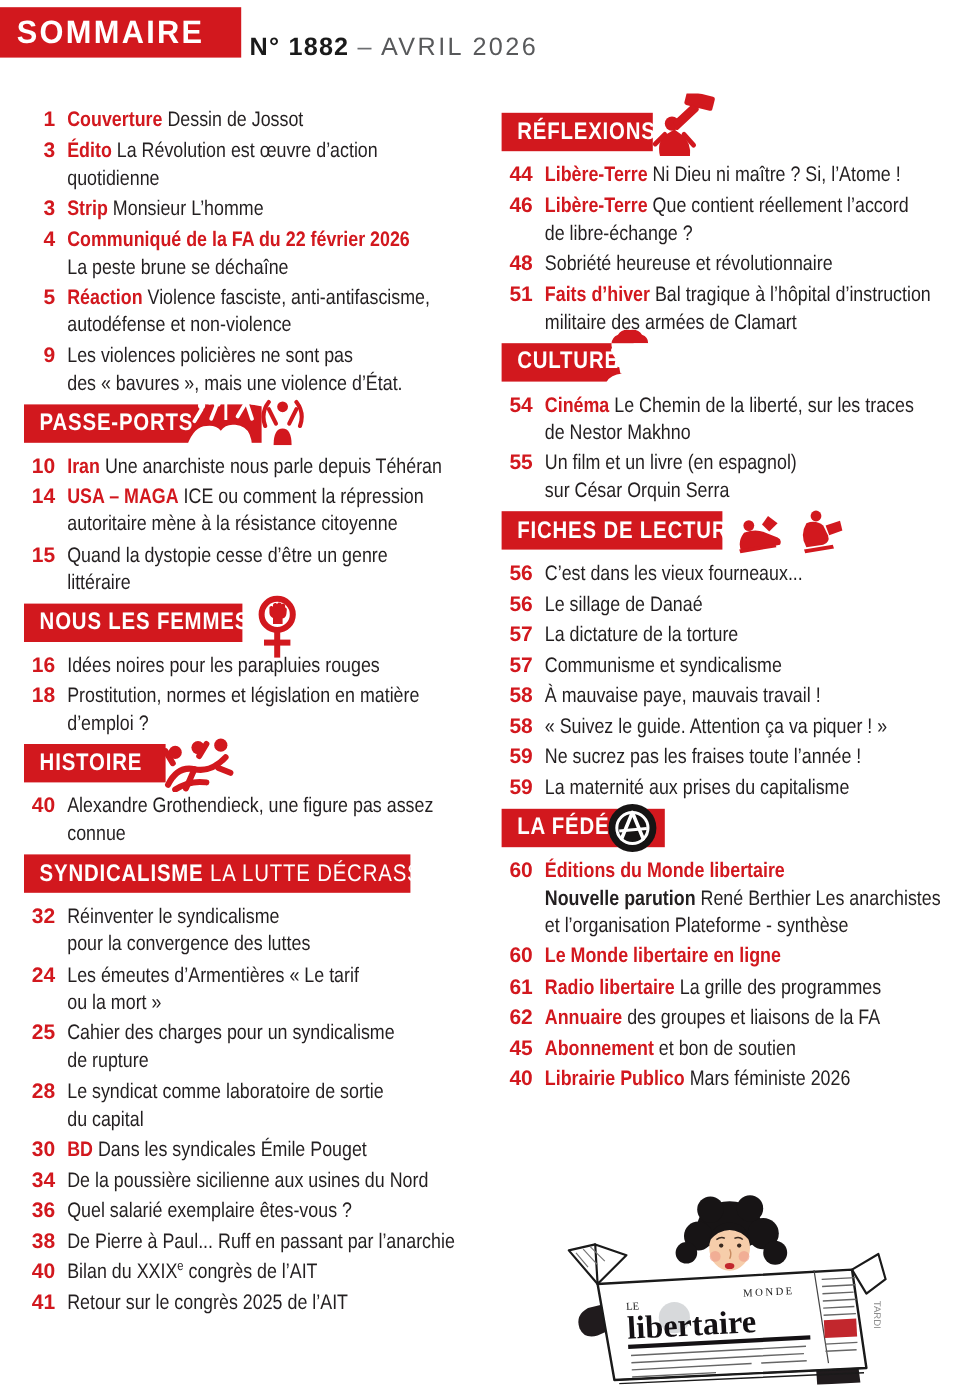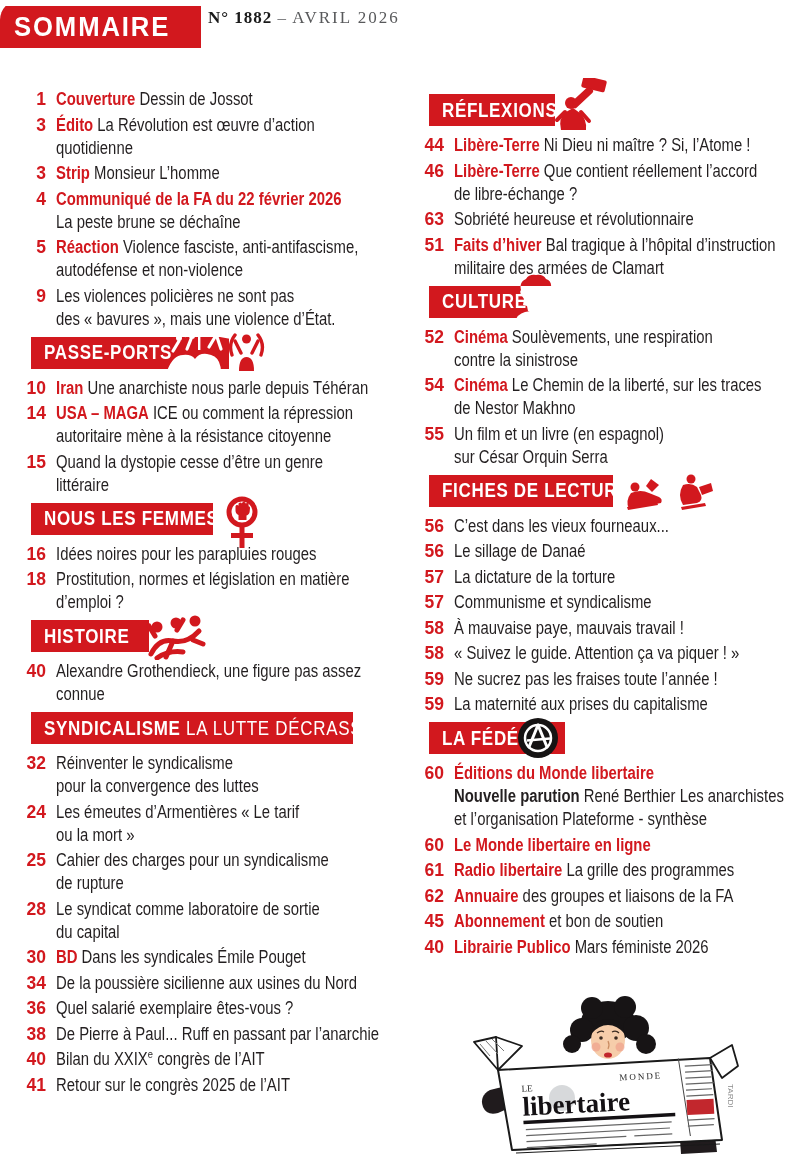--- a/index.html
+++ b/index.html
@@ -1,40 +1,40 @@
 <!DOCTYPE html>
 <html><head>
 <meta charset="utf-8">
 <style>
   :root{
     --red:#d2181e;
     --ink:#231f20;
   }
   html,body{margin:0;padding:0;background:#fff;}
   #page{position:relative;width:798px;height:1158px;background:#fff;overflow:hidden;
-        font-family:"Liberation Sans","DejaVu Sans",sans-serif;color:var(--ink);border-radius:20px;}
+        font-family:"Liberation Sans","DejaVu Sans",sans-serif;color:var(--ink);}
 
   
   .page-header-bar{position:absolute;left:0;top:6px;height:42px;background:var(--red);
     display:flex;align-items:center;padding:0 22px 0 14px;}
   .page-title{color:#fff;font-weight:700;font-size:27px;letter-spacing:2px;
     transform:scaleX(.95);transform-origin:left center;white-space:nowrap;}
-  .issue-line{position:absolute;left:208px;top:8px;font-size:17px;letter-spacing:1px;white-space:nowrap;font-family:Liberation Serif, serif;}
+  .issue-line{position:absolute;left:208px;top:28px;font-size:21px;letter-spacing:1px;white-space:nowrap;}
   .issue-number{font-weight:700;color:#1a1a1a;}
   .issue-sep{color:#6d6e71;font-weight:400;}
   .issue-date{color:#58595b;font-weight:400;letter-spacing:2px;}
 
   
   .col{position:absolute;top:88px;}
   .col-left{left:20px;width:398px;}
   .col-right{left:418px;width:380px;}
 
   
   .bar{position:relative;background:var(--red);height:32px;display:flex;align-items:center;
-    padding:0 12px 0 13px;margin:6px 0 8px 11px;box-sizing:border-box;}
+    padding:0 12px 0 13px;margin:6px 0 8px 0;box-sizing:border-box;}
   .bar-text{color:#fff;font-size:20px;font-weight:700;letter-spacing:.8px;white-space:pre;
     transform:scaleX(.85);transform-origin:left center;}
   .bar-suffix{font-weight:400;}
   #bar-terrains-de-luttes{width:226px}
   #bar-passe-ports{width:198px}
   #bar-nous-les-femmes{width:182px}
   #bar-histoire{width:118px}
   #bar-syndicalisme{width:322px}
   #bar-reflexions{width:126px}
   #bar-cultures{width:110px}
@@ -299,21 +299,21 @@
       <span class="txt"><span class="kw">Libère-Terre</span><span class="n"> Ni Dieu ni maître ? Si, l’Atome !</span></span>
     </div>
 
     <div class="row">
       <span class="pg">46</span>
       <span class="txt"><span class="kw">Libère-Terre</span><span class="n"> Que contient réellement l’accord
 de libre-échange ?</span></span>
     </div>
 
     <div class="row">
-      <span class="pg">63</span>
+      <span class="pg">48</span>
       <span class="txt"><span class="n">Sobriété heureuse et révolutionnaire</span></span>
     </div>
 
 
     <div class="row">
       <span class="pg">51</span>
       <span class="txt"><span class="kw">Faits d’hiver</span><span class="n"> Bal tragique à l’hôpital d’instruction
 militaire des armées de Clamart</span></span>
     </div>
   </div>
@@ -334,25 +334,20 @@
               </defs>
     <g clip-path="url(#cultTop)">
                 <use href="#bustPath" fill="#d2181e"></use>
               </g>
     <g clip-path="url(#cultBot)">
                 <use href="#bustPath" fill="#fff"></use>
               </g>
             </svg></span>
       </div>
       <div class="items">
-    <div class="row">
-      <span class="pg">52</span>
-      <span class="txt"><span class="kw">Cinéma</span><span class="n"> Soulèvements, une respiration
-contre la sinistrose</span></span>
-    </div>
 
     <div class="row">
       <span class="pg">54</span>
       <span class="txt"><span class="kw">Cinéma</span><span class="n"> Le Chemin de la liberté, sur les traces
 de Nestor Makhno</span></span>
     </div>
 
     <div class="row">
       <span class="pg">55</span>
       <span class="txt"><span class="n">Un film et un livre (en espagnol)

